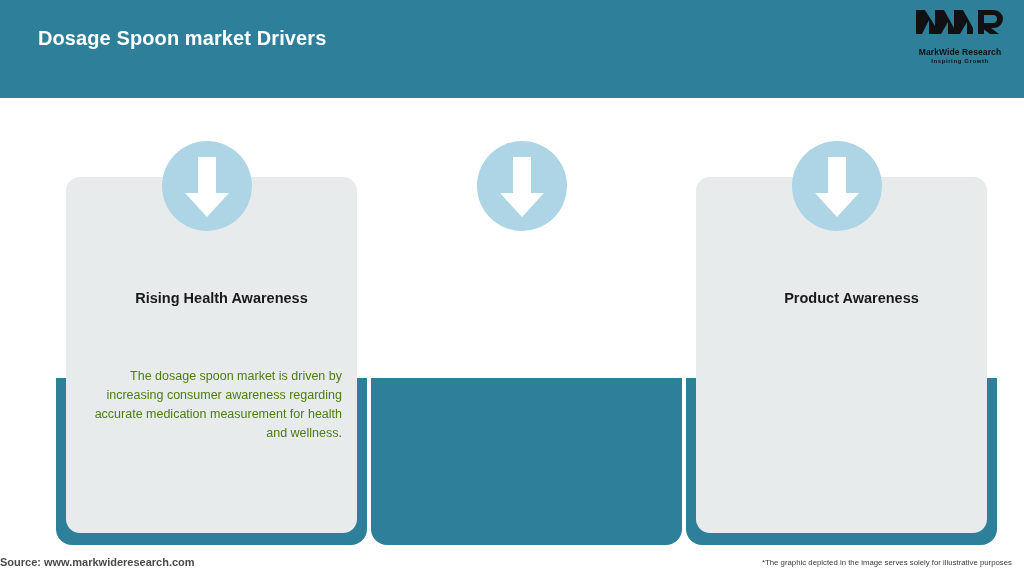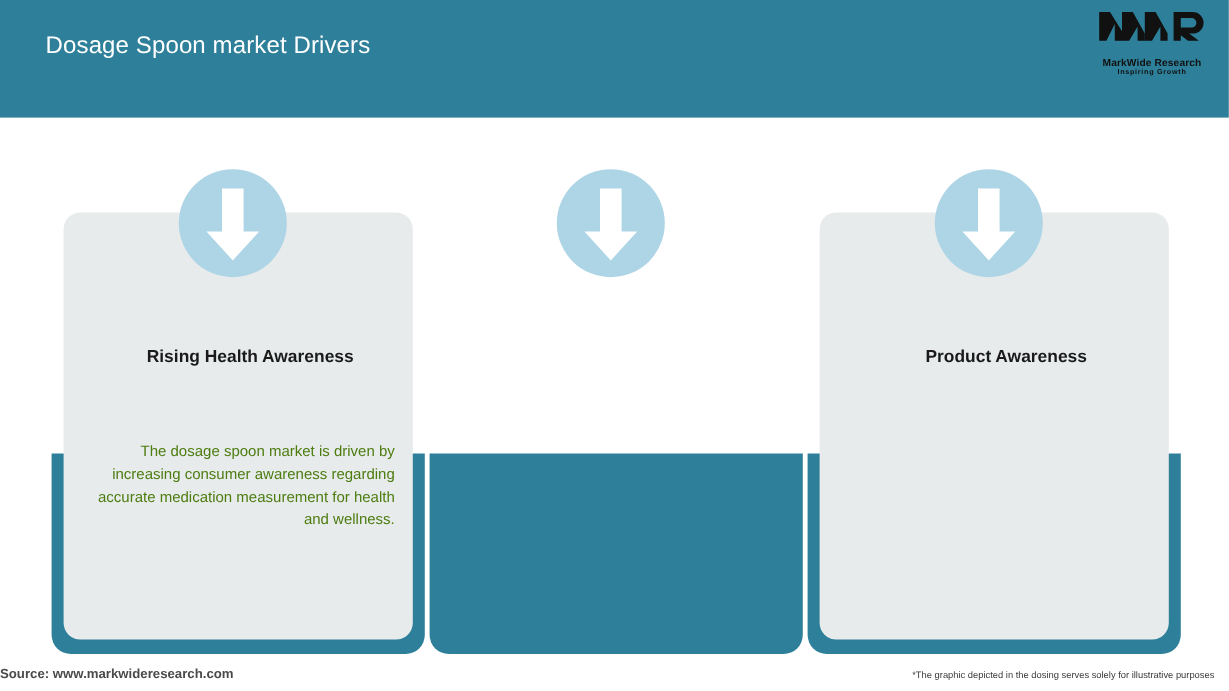--- a/index.html
+++ b/index.html
@@ -22,21 +22,21 @@
     top: 0;
     width: 1024px;
     height: 98px;
     background: #2E7F99;
   }
   #page-title {
     position: absolute;
     left: 38px;
     top: 27px;
     font-size: 20px;
-    font-weight: normal;
+    font-weight: bold;
     color: #ffffff;
     letter-spacing: 0.1px;
     white-space: nowrap;
   }
 
   
   #brand-logo {
     position: absolute;
     right: 18px;
     top: 7px;
@@ -64,21 +64,21 @@
     font-weight: bold;
     color: #111111;
     letter-spacing: 0.6px;
     margin-top: 1px;
     white-space: nowrap;
   }
 
   
   #cards-region {
     position: absolute;
-    left: 0;
+    left: 13px;
     top: 0;
     width: 952px;
     height: 576px;
   }
   .driver-card-wrap {
     position: absolute;
     top: 140px;
     width: 311px;
     height: 405px;
   }
@@ -216,13 +216,13 @@
     <div class="card-icon-circle">
       <svg width="90" height="90" viewBox="0 0 90 90" xmlns="http://www.w3.org/2000/svg">
         <path d="M36,16 h18 v36 h13 l-22,24 l-22,-24 h13 z" fill="#FFFFFF"></path>
       </svg>
     </div>
   </div>
 
 </div>
 
 <div id="footer-source">Source: www.markwideresearch.com</div>
-<div id="footer-disclaimer">*The graphic depicted in the dosing serves solely for illustrative purposes</div>
+<div id="footer-disclaimer">*The graphic depicted in the image serves solely for illustrative purposes</div>
 
 </body></html>

